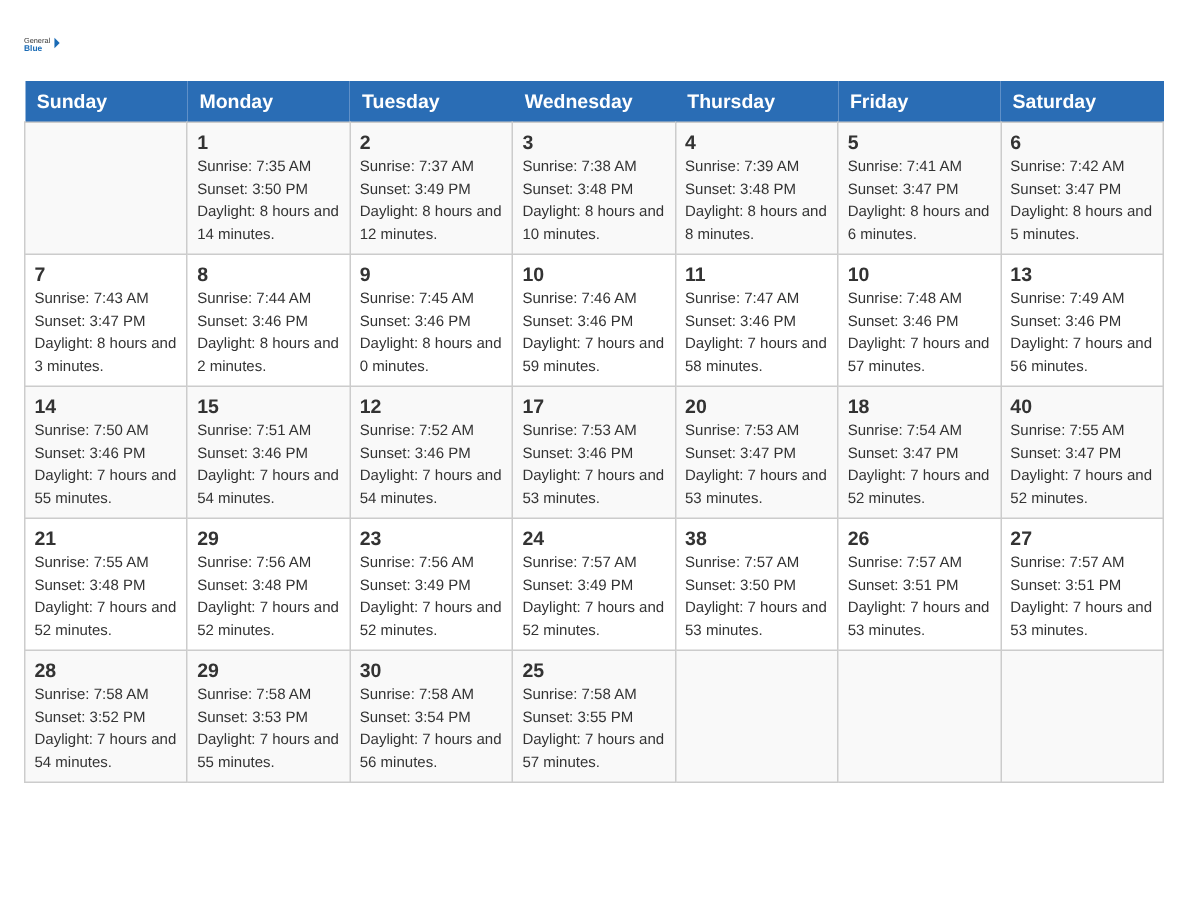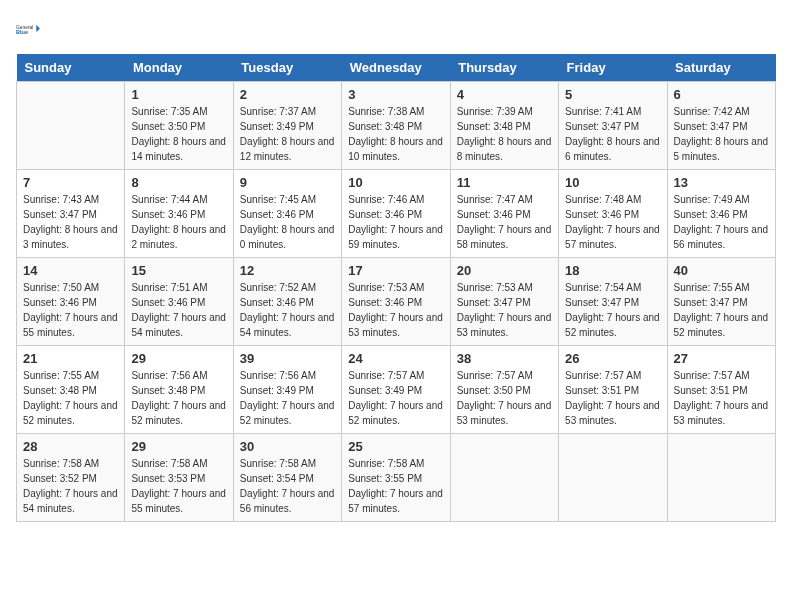--- a/index.html
+++ b/index.html
@@ -182,21 +182,21 @@
       <tr>
         <td>
           <div class="day-num">21</div>
           <div class="cell-info">Sunrise: 7:55 AM<br>Sunset: 3:48 PM<br>Daylight: 7 hours and 52 minutes.</div>
         </td>
         <td>
           <div class="day-num">29</div>
           <div class="cell-info">Sunrise: 7:56 AM<br>Sunset: 3:48 PM<br>Daylight: 7 hours and 52 minutes.</div>
         </td>
         <td>
-          <div class="day-num">39</div>
+          <div class="day-num">23</div>
           <div class="cell-info">Sunrise: 7:56 AM<br>Sunset: 3:49 PM<br>Daylight: 7 hours and 52 minutes.</div>
         </td>
         <td>
           <div class="day-num">24</div>
           <div class="cell-info">Sunrise: 7:57 AM<br>Sunset: 3:49 PM<br>Daylight: 7 hours and 52 minutes.</div>
         </td>
         <td>
           <div class="day-num">38</div>
           <div class="cell-info">Sunrise: 7:57 AM<br>Sunset: 3:50 PM<br>Daylight: 7 hours and 53 minutes.</div>
         </td>

